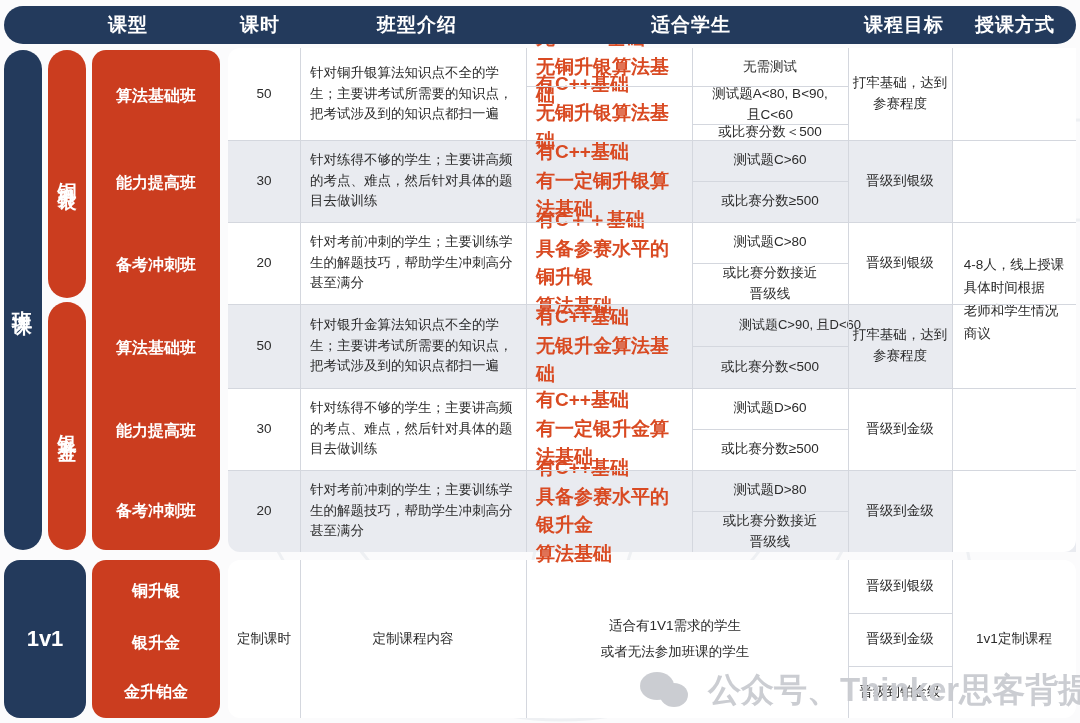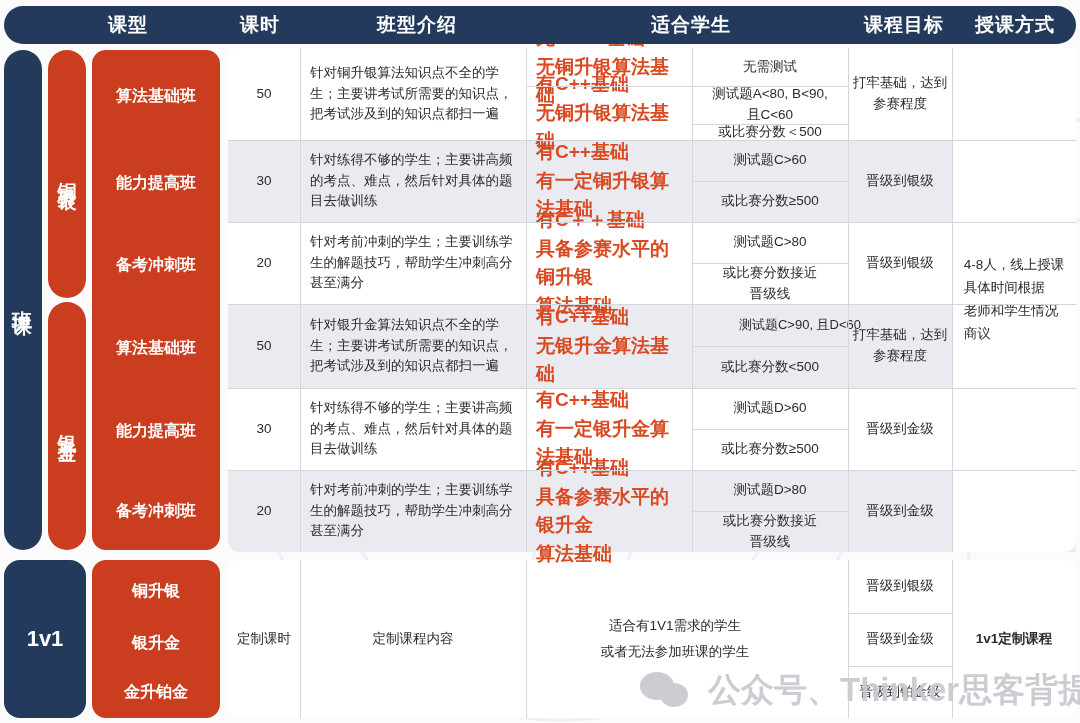--- a/index.html
+++ b/index.html
@@ -315,21 +315,21 @@
     </div>
   <div class="cell tint" style="left:848px;top:560px;width:104px;height:53px;">
     <span>晋级到银级</span>
     </div>
   <div class="cell tint" style="left:848px;top:613px;width:104px;height:53px;">
     <span>晋级到金级</span>
     </div>
   <div class="cell tint" style="left:848px;top:666px;width:104px;height:52px;">
     <span>晋级到铂金级</span>
     </div>
-  <div class="cell tint" style="left:952px;top:560px;width:124px;height:158px;font-weight:bold;">
+  <div class="cell tint" style="left:952px;top:560px;width:124px;height:158px;">
     <span>1v1定制课程</span>
     </div>
 
   <div class="wm" style="left:640px;top:668px;">
     <span class="wm-icon">
       <span class="wm-b1"></span>
         <span class="wm-b2"></span>
     </span>
     <span>公众号、Thinker思客背提</span>
   </div>

